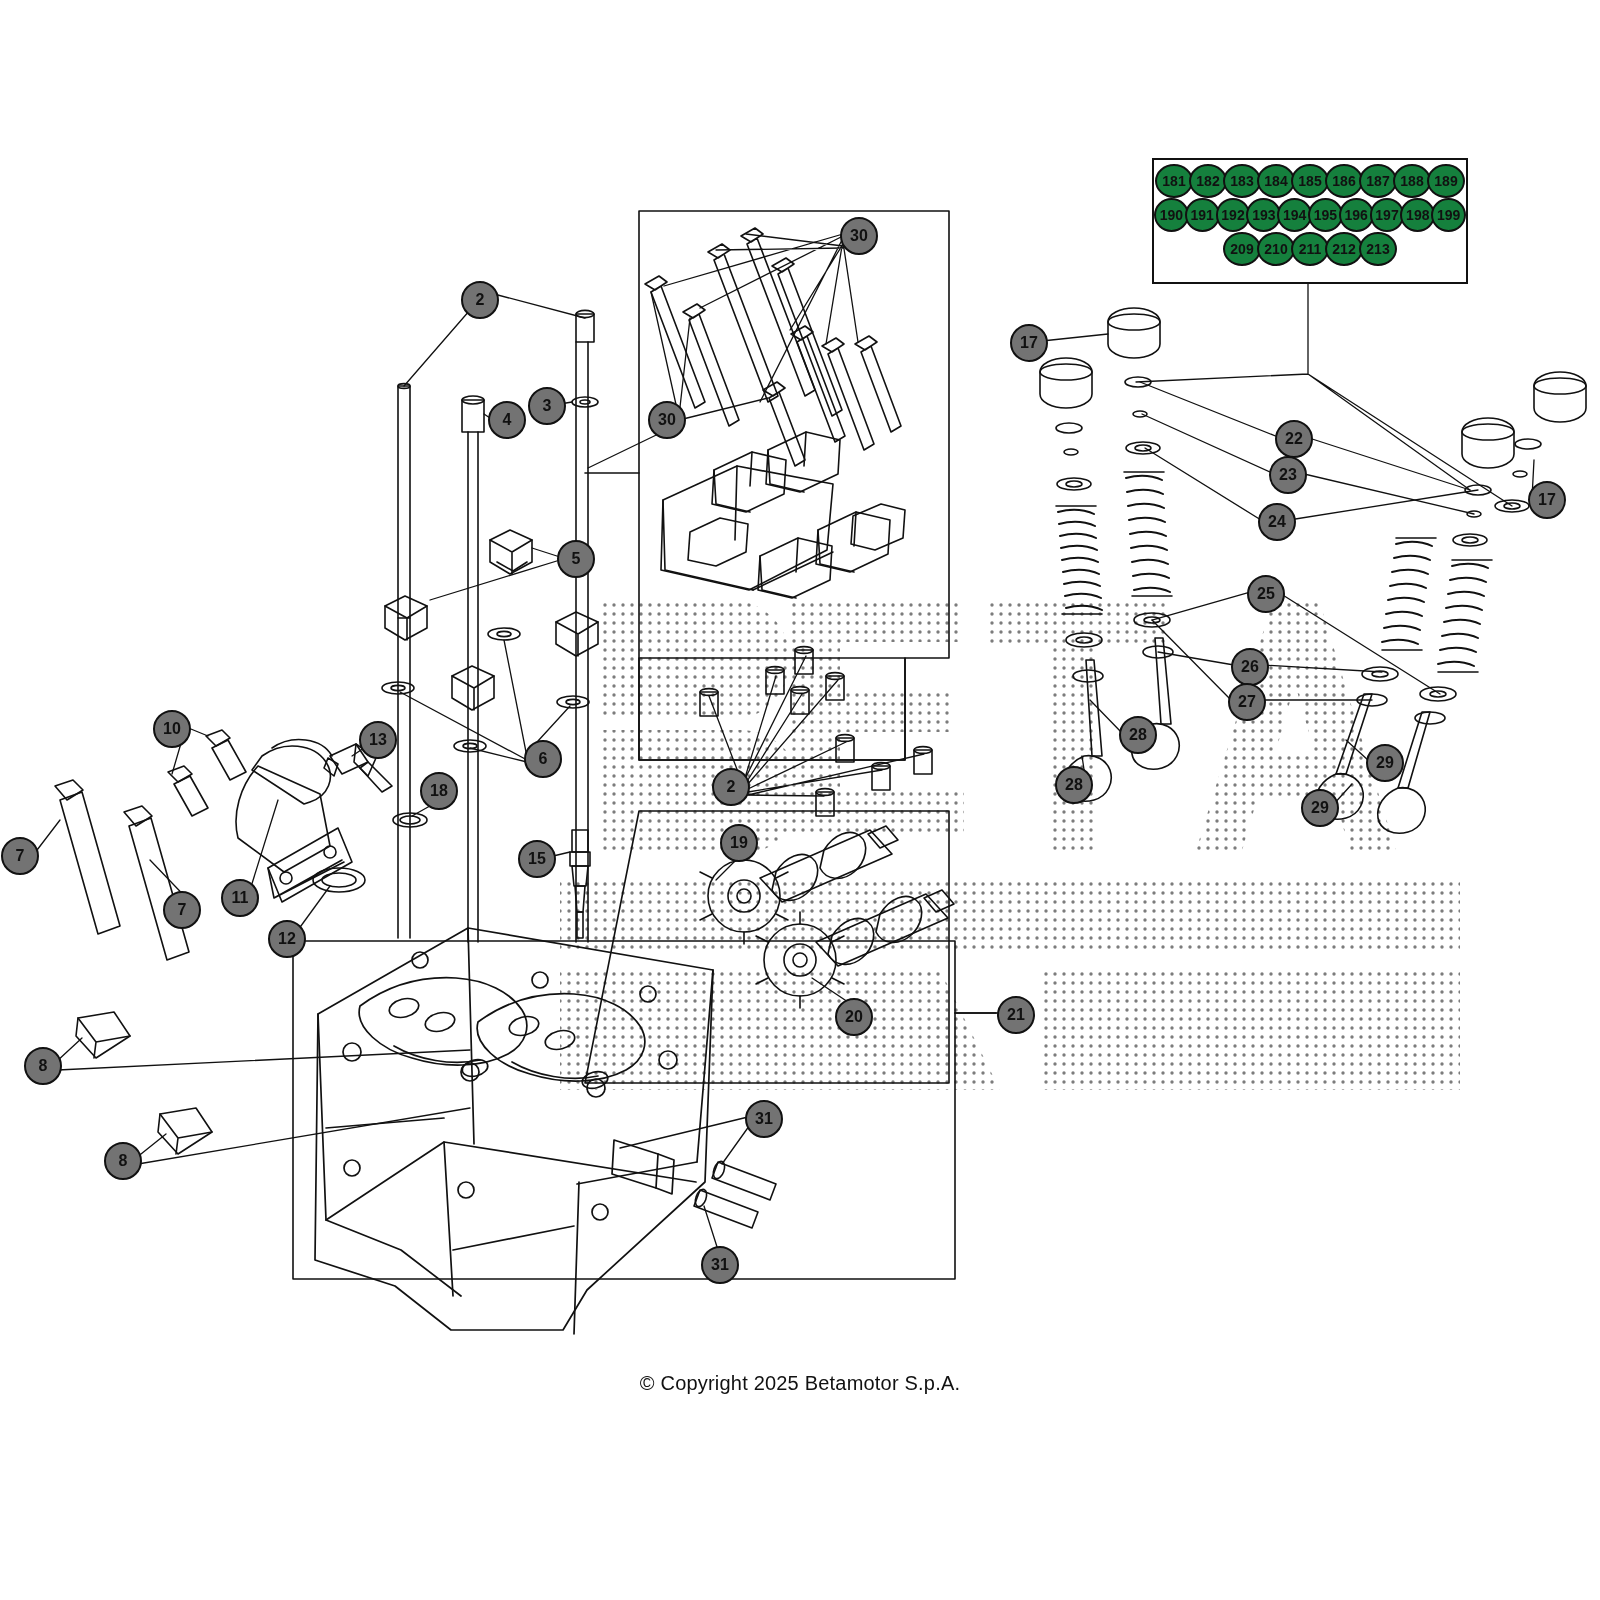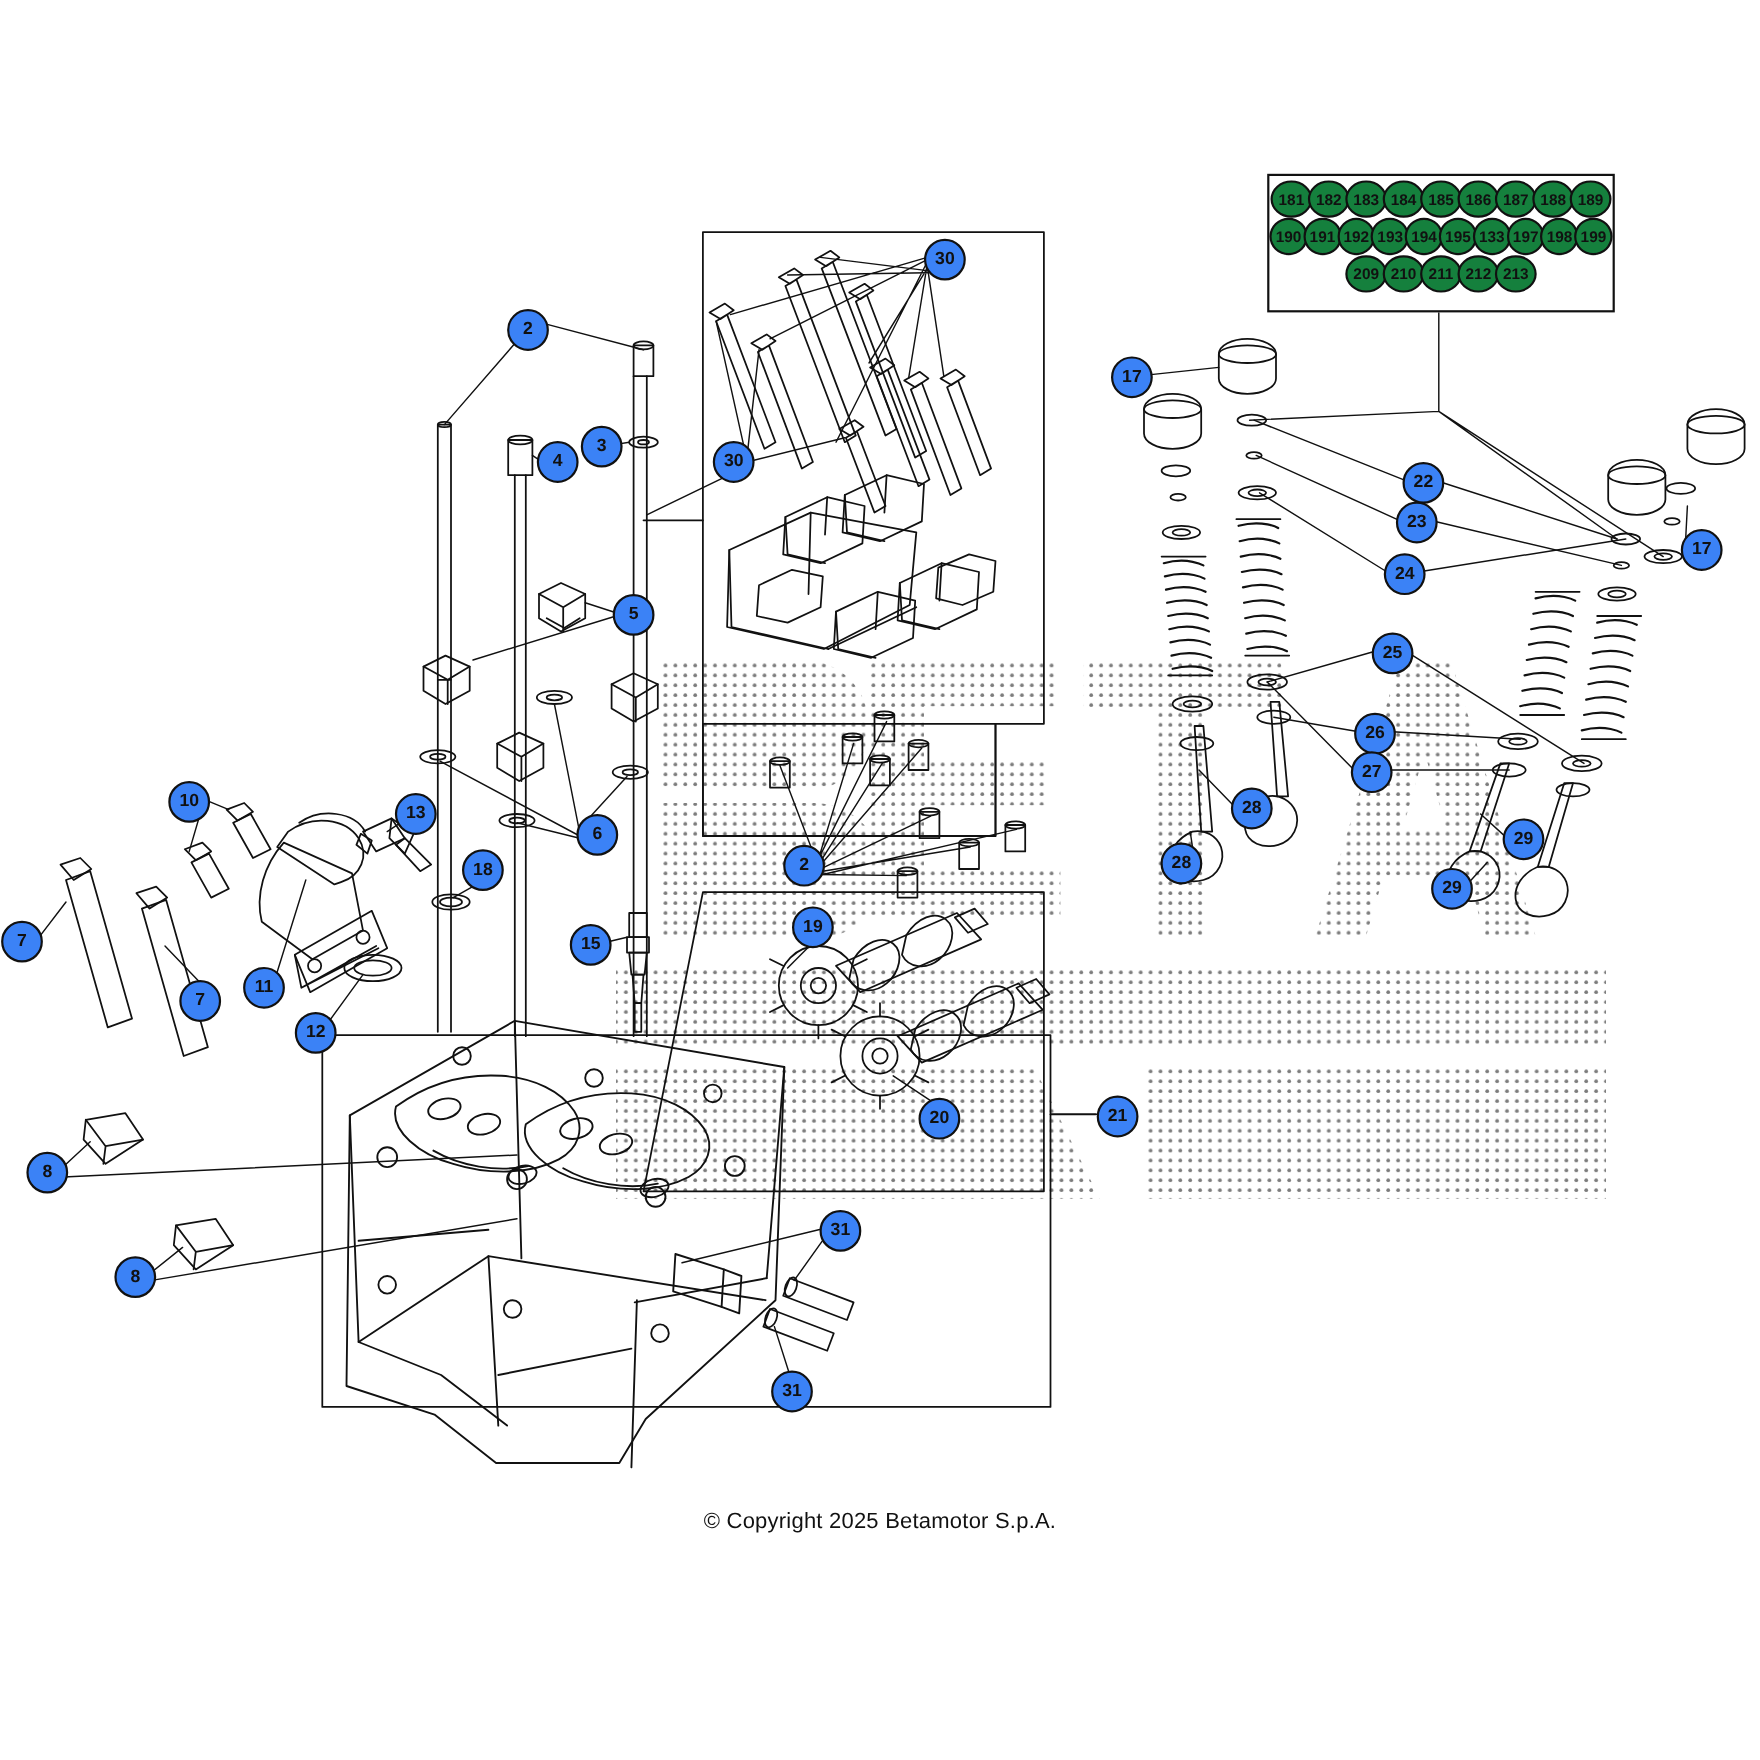--- a/index.html
+++ b/index.html
@@ -1,21 +1,21 @@
 <!DOCTYPE html>
 <html><head>
 <meta charset="utf-8">
 <style>
   html,body{margin:0;padding:0;background:#ffffff;}
   body{width:1600px;height:1600px;position:relative;overflow:hidden;
        font-family:"Liberation Sans",sans-serif;color:#111;}
   #stage{position:absolute;left:0;top:0;width:1600px;height:1600px;}
   svg.layer{position:absolute;left:0;top:0;width:1600px;height:1600px;}
   .callout{position:absolute;border:2px solid #111;border-radius:50%;
-           background:#3b82f6;display:flex;align-items:center;justify-content:center;
+           background:#737373;display:flex;align-items:center;justify-content:center;
            font-size:16px;font-weight:700;line-height:1;}
   .callout.c2{width:34px;height:34px;margin-left:-17px;margin-top:-17px;}
   .legend{position:absolute;border:2px solid #111;background:#fff;}
   .legend .row{display:flex;justify-content:center;}
   .legend .cell{width:34px;height:30px;border:2px solid #111;border-radius:50%;
                 margin:0 -2px;display:flex;align-items:center;justify-content:center;
                 font-size:14px;font-weight:700;background:#15803d;}
   .copyright{position:absolute;left:0;top:1372px;width:1600px;text-align:center;
              font-size:20px;font-weight:400;letter-spacing:.2px;}
 </style>
@@ -463,21 +463,21 @@
         <div class="cell">188</div>
         <div class="cell">189</div>
       </div>
       <div class="row">
         <div class="cell">190</div>
         <div class="cell">191</div>
         <div class="cell">192</div>
         <div class="cell">193</div>
         <div class="cell">194</div>
         <div class="cell">195</div>
-        <div class="cell">133</div>
+        <div class="cell">196</div>
         <div class="cell">197</div>
         <div class="cell">198</div>
         <div class="cell">199</div>
       </div>
       <div class="row">
         <div class="cell">209</div>
         <div class="cell">210</div>
         <div class="cell">211</div>
         <div class="cell">212</div>
         <div class="cell">213</div>

